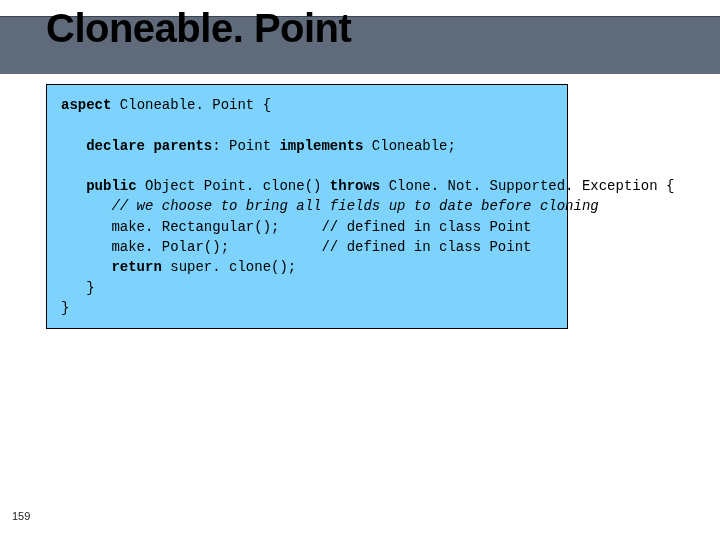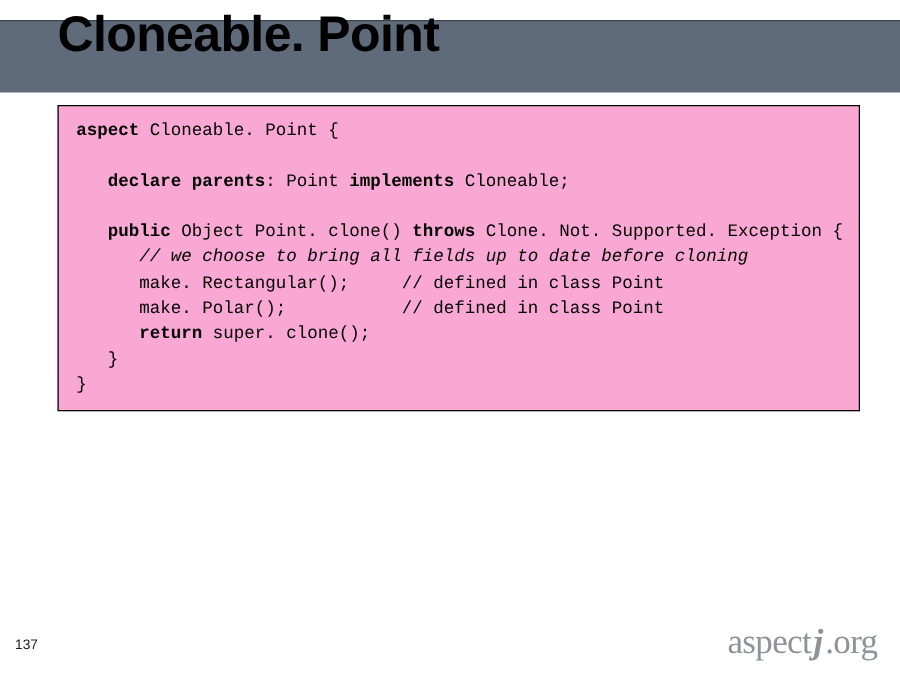--- a/index.html
+++ b/index.html
@@ -19,24 +19,24 @@
     font-size: 40px;
     font-weight: bold;
     color: #000;
     font-family: Arial, sans-serif;
     letter-spacing: -0.5px;
   }
   .code-box {
     position: absolute;
     top: 84px;
     left: 46px;
-    width: 642px;
+    width: 522px;
     border: 1px solid #000;
     padding: 10px 2px 10px 14px;
-    background: #f9a8d4;
+    background: #7dd3fc;
   }
   .code {
     font-family: "Courier New", Courier, monospace;
     font-size: 14px;
     line-height: 1.45;
     white-space: pre;
     color: #000;
   }
   .code .b { font-weight: bold; }
   .code .cmt { font-style: italic; }
@@ -80,18 +80,15 @@
 <span></span>
 <span class="b">   public</span><span> Object Point. clone() </span><span class="b">throws</span><span> Clone. Not. Supported. Exception {</span>
 <span class="cmt">      // we choose to bring all fields up to date before cloning</span>
 <span>      make. Rectangular();     // defined in class Point</span>
 <span>      make. Polar();           // defined in class Point</span>
 <span class="b">      return</span><span> super. clone();</span>
 <span>   }</span>
 <span>}</span></div>
   </div>
 
-  <div class="page-num">137</div>
-  <div class="logo">
-    <span>aspect</span><span class="j">j</span><span>.org</span>
-  </div>
+  <div class="page-num">159</div>
 
 </div>
 
 </body></html>

